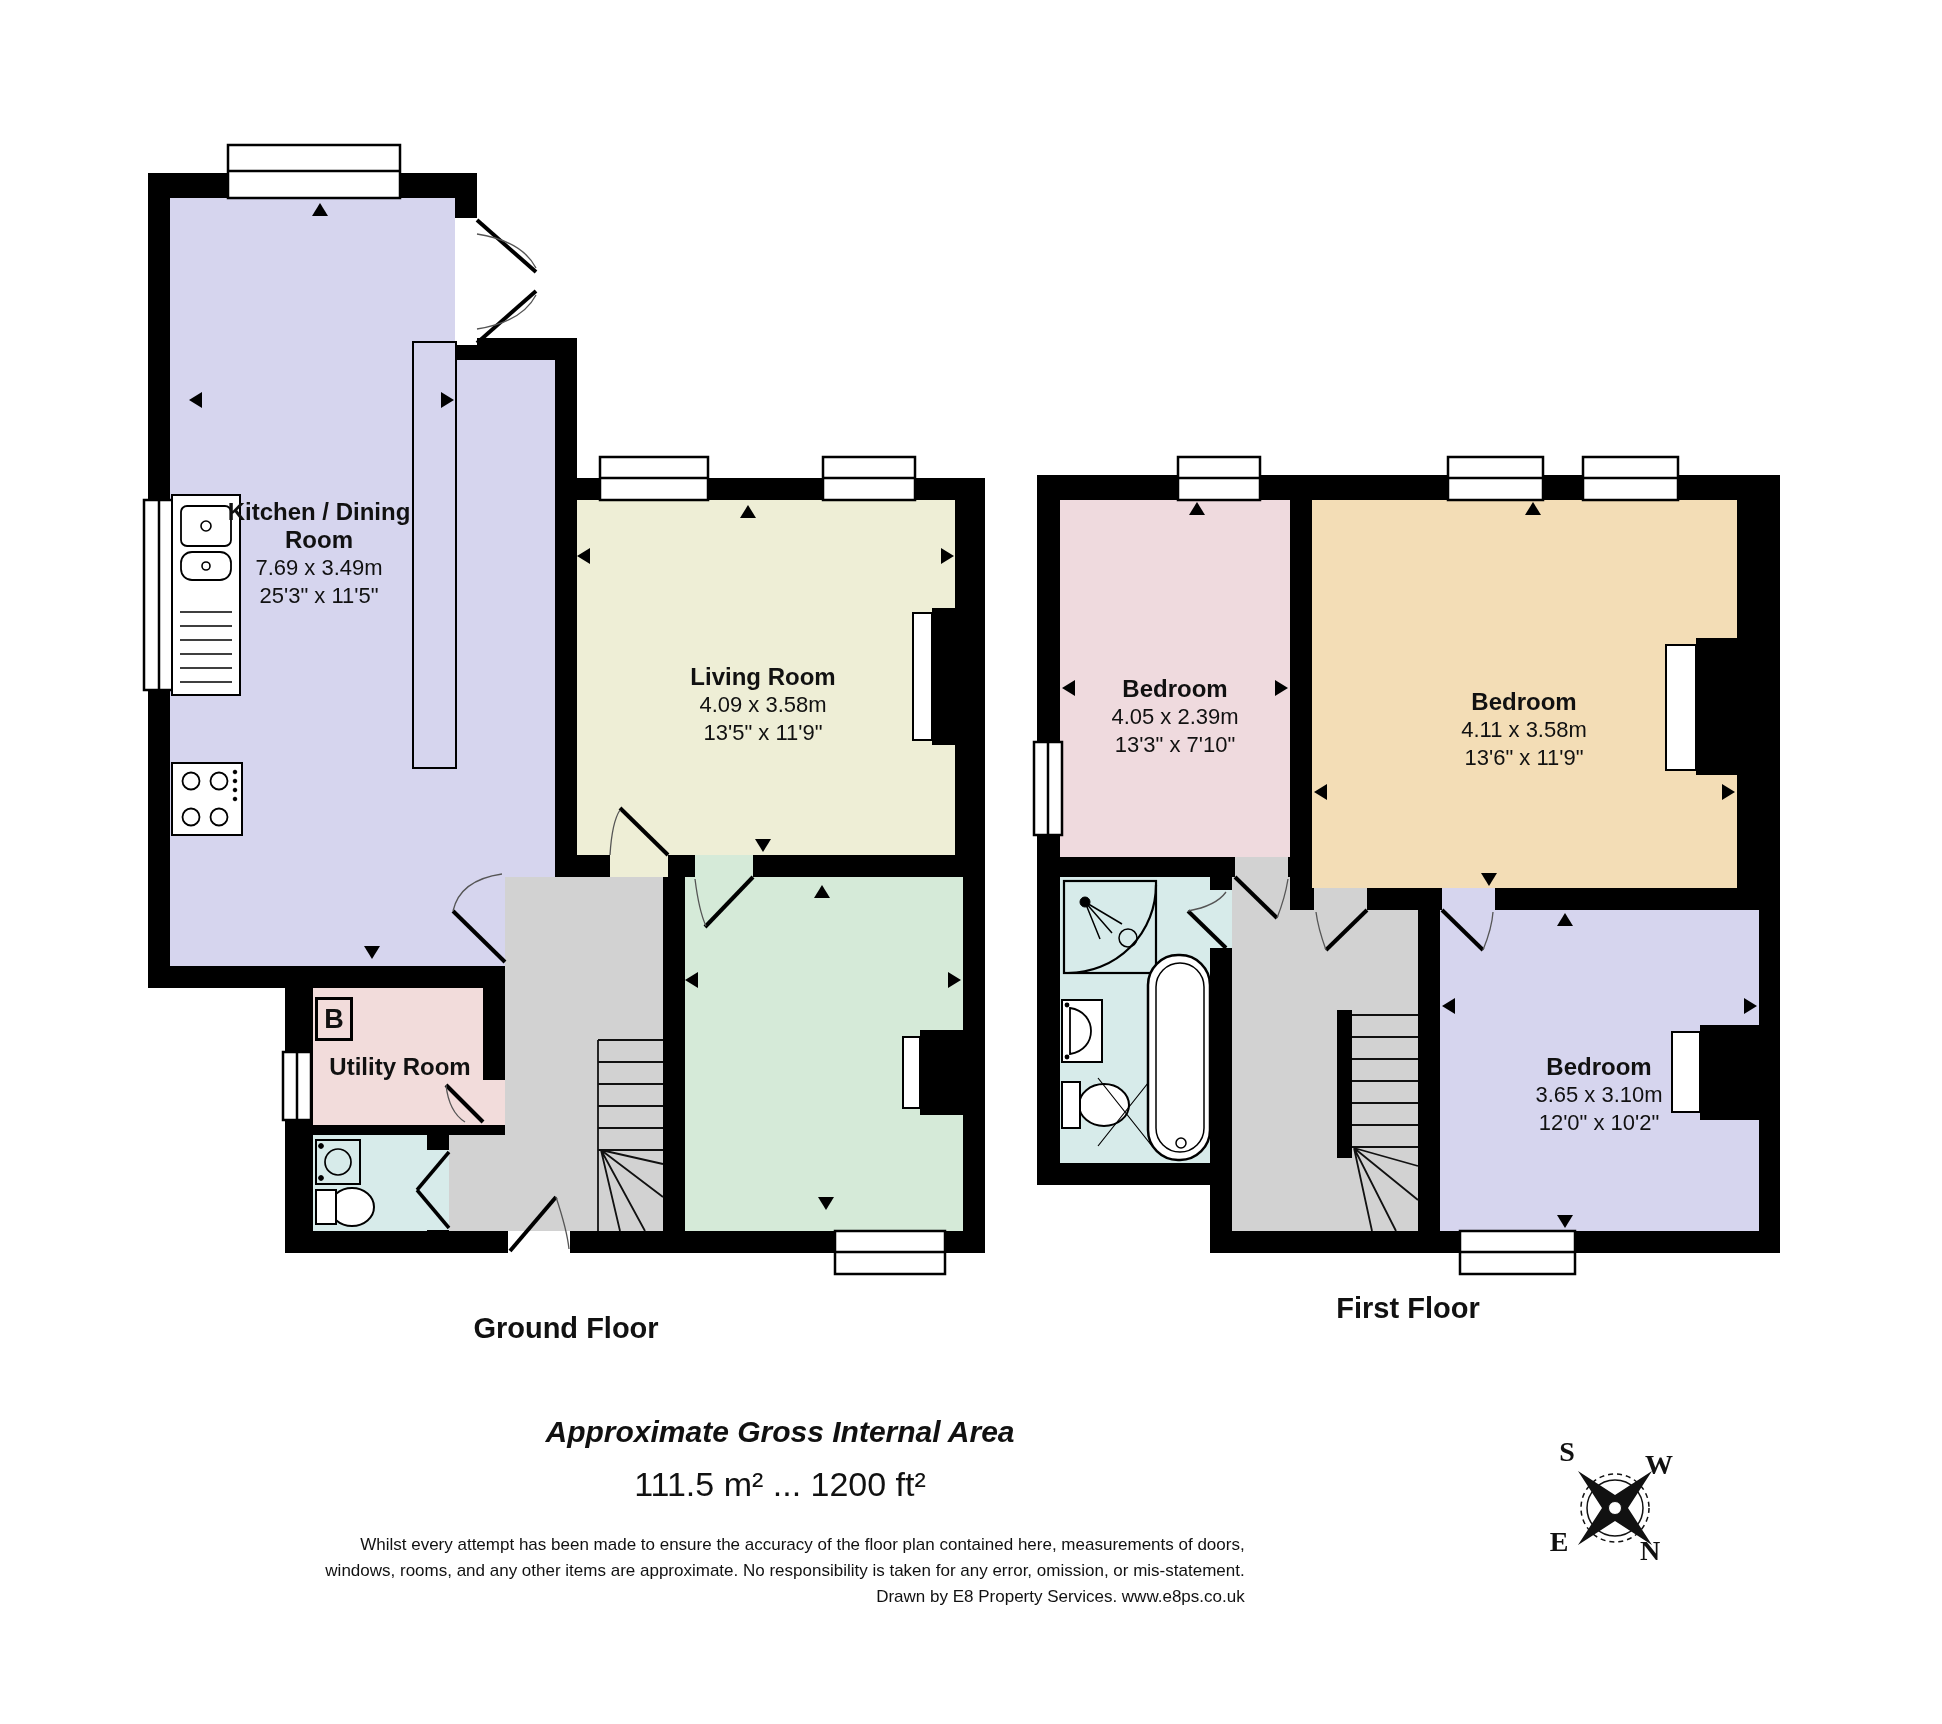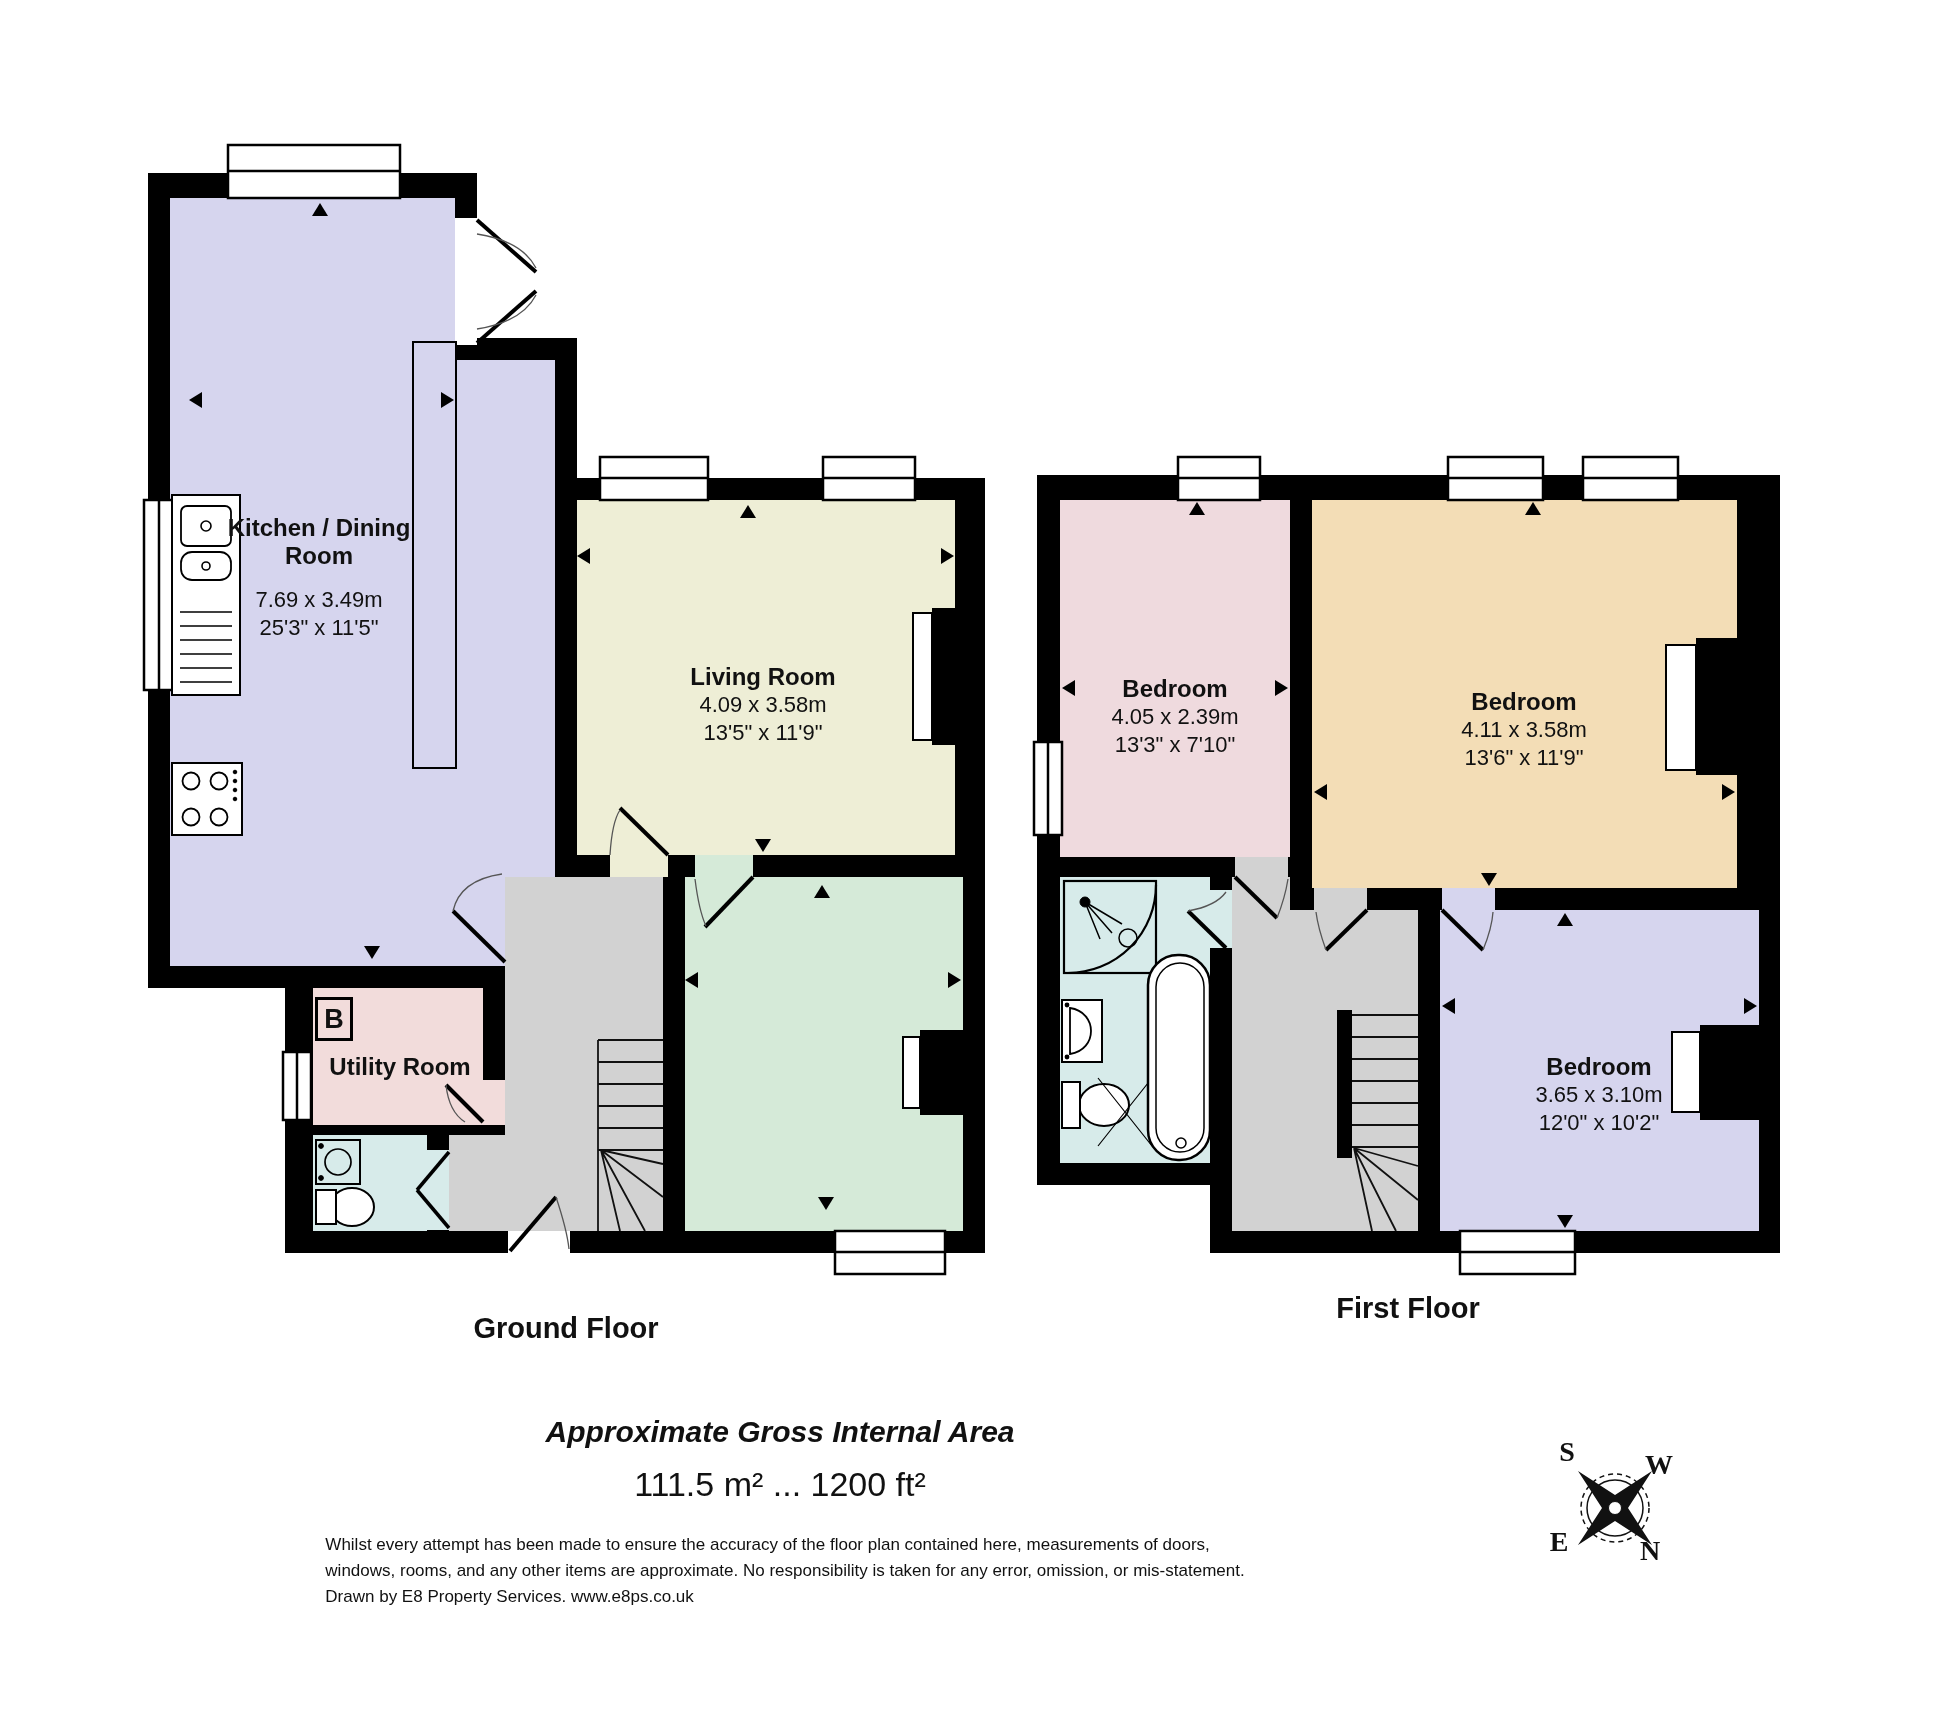--- a/index.html
+++ b/index.html
@@ -1,32 +1,32 @@
 <!DOCTYPE html>
 <html><head>
 <meta charset="utf-8">
 <style>
   html,body{margin:0;padding:0;background:#fff;}
   .canvas{position:relative;width:1942px;height:1724px;background:#ffffff;
           font-family:"Liberation Sans",sans-serif;color:#111;overflow:hidden;}
   svg{position:absolute;left:0;top:0;}
   .room-label{position:absolute;transform:translateX(-50%);text-align:center;white-space:nowrap;}
   .room-name{font-weight:bold;font-size:24px;line-height:28px;}
-  .room-name.wrap{white-space:normal;width:250px;margin:16px auto;}
+  .room-name.wrap{white-space:normal;width:250px;margin:0 auto;}
   .room-dim{font-size:22px;line-height:28px;}
   .floor-label{position:absolute;transform:translateX(-50%);font-weight:bold;font-size:29px;white-space:nowrap;}
   .boiler-box{position:absolute;left:315px;top:997px;width:38px;height:44px;border:3px solid #000;
               box-sizing:border-box;display:flex;align-items:center;justify-content:center;
               font-weight:bold;font-size:27px;}
   .area-heading{position:absolute;left:780px;top:1415px;transform:translateX(-50%);
                 font-weight:bold;font-size:30px;white-space:nowrap;font-style:italic;}
   .area-value{position:absolute;left:780px;top:1465px;transform:translateX(-50%);
               font-size:34px;white-space:nowrap;}
   .disclaimer{position:absolute;left:785px;top:1532px;transform:translateX(-50%);
-              font-size:17px;line-height:26px;text-align:left;white-space:nowrap;}
+              font-size:17px;line-height:26px;text-align:right;white-space:nowrap;}
   .compass-letter{position:absolute;transform:translate(-50%,-50%);
                   font-family:"Liberation Serif",serif;font-weight:bold;font-size:28px;}
 </style>
 </head>
 <body>
 
 <div class="canvas">
 
 <svg width="1942" height="1724" viewBox="0 0 1942 1724">
 

